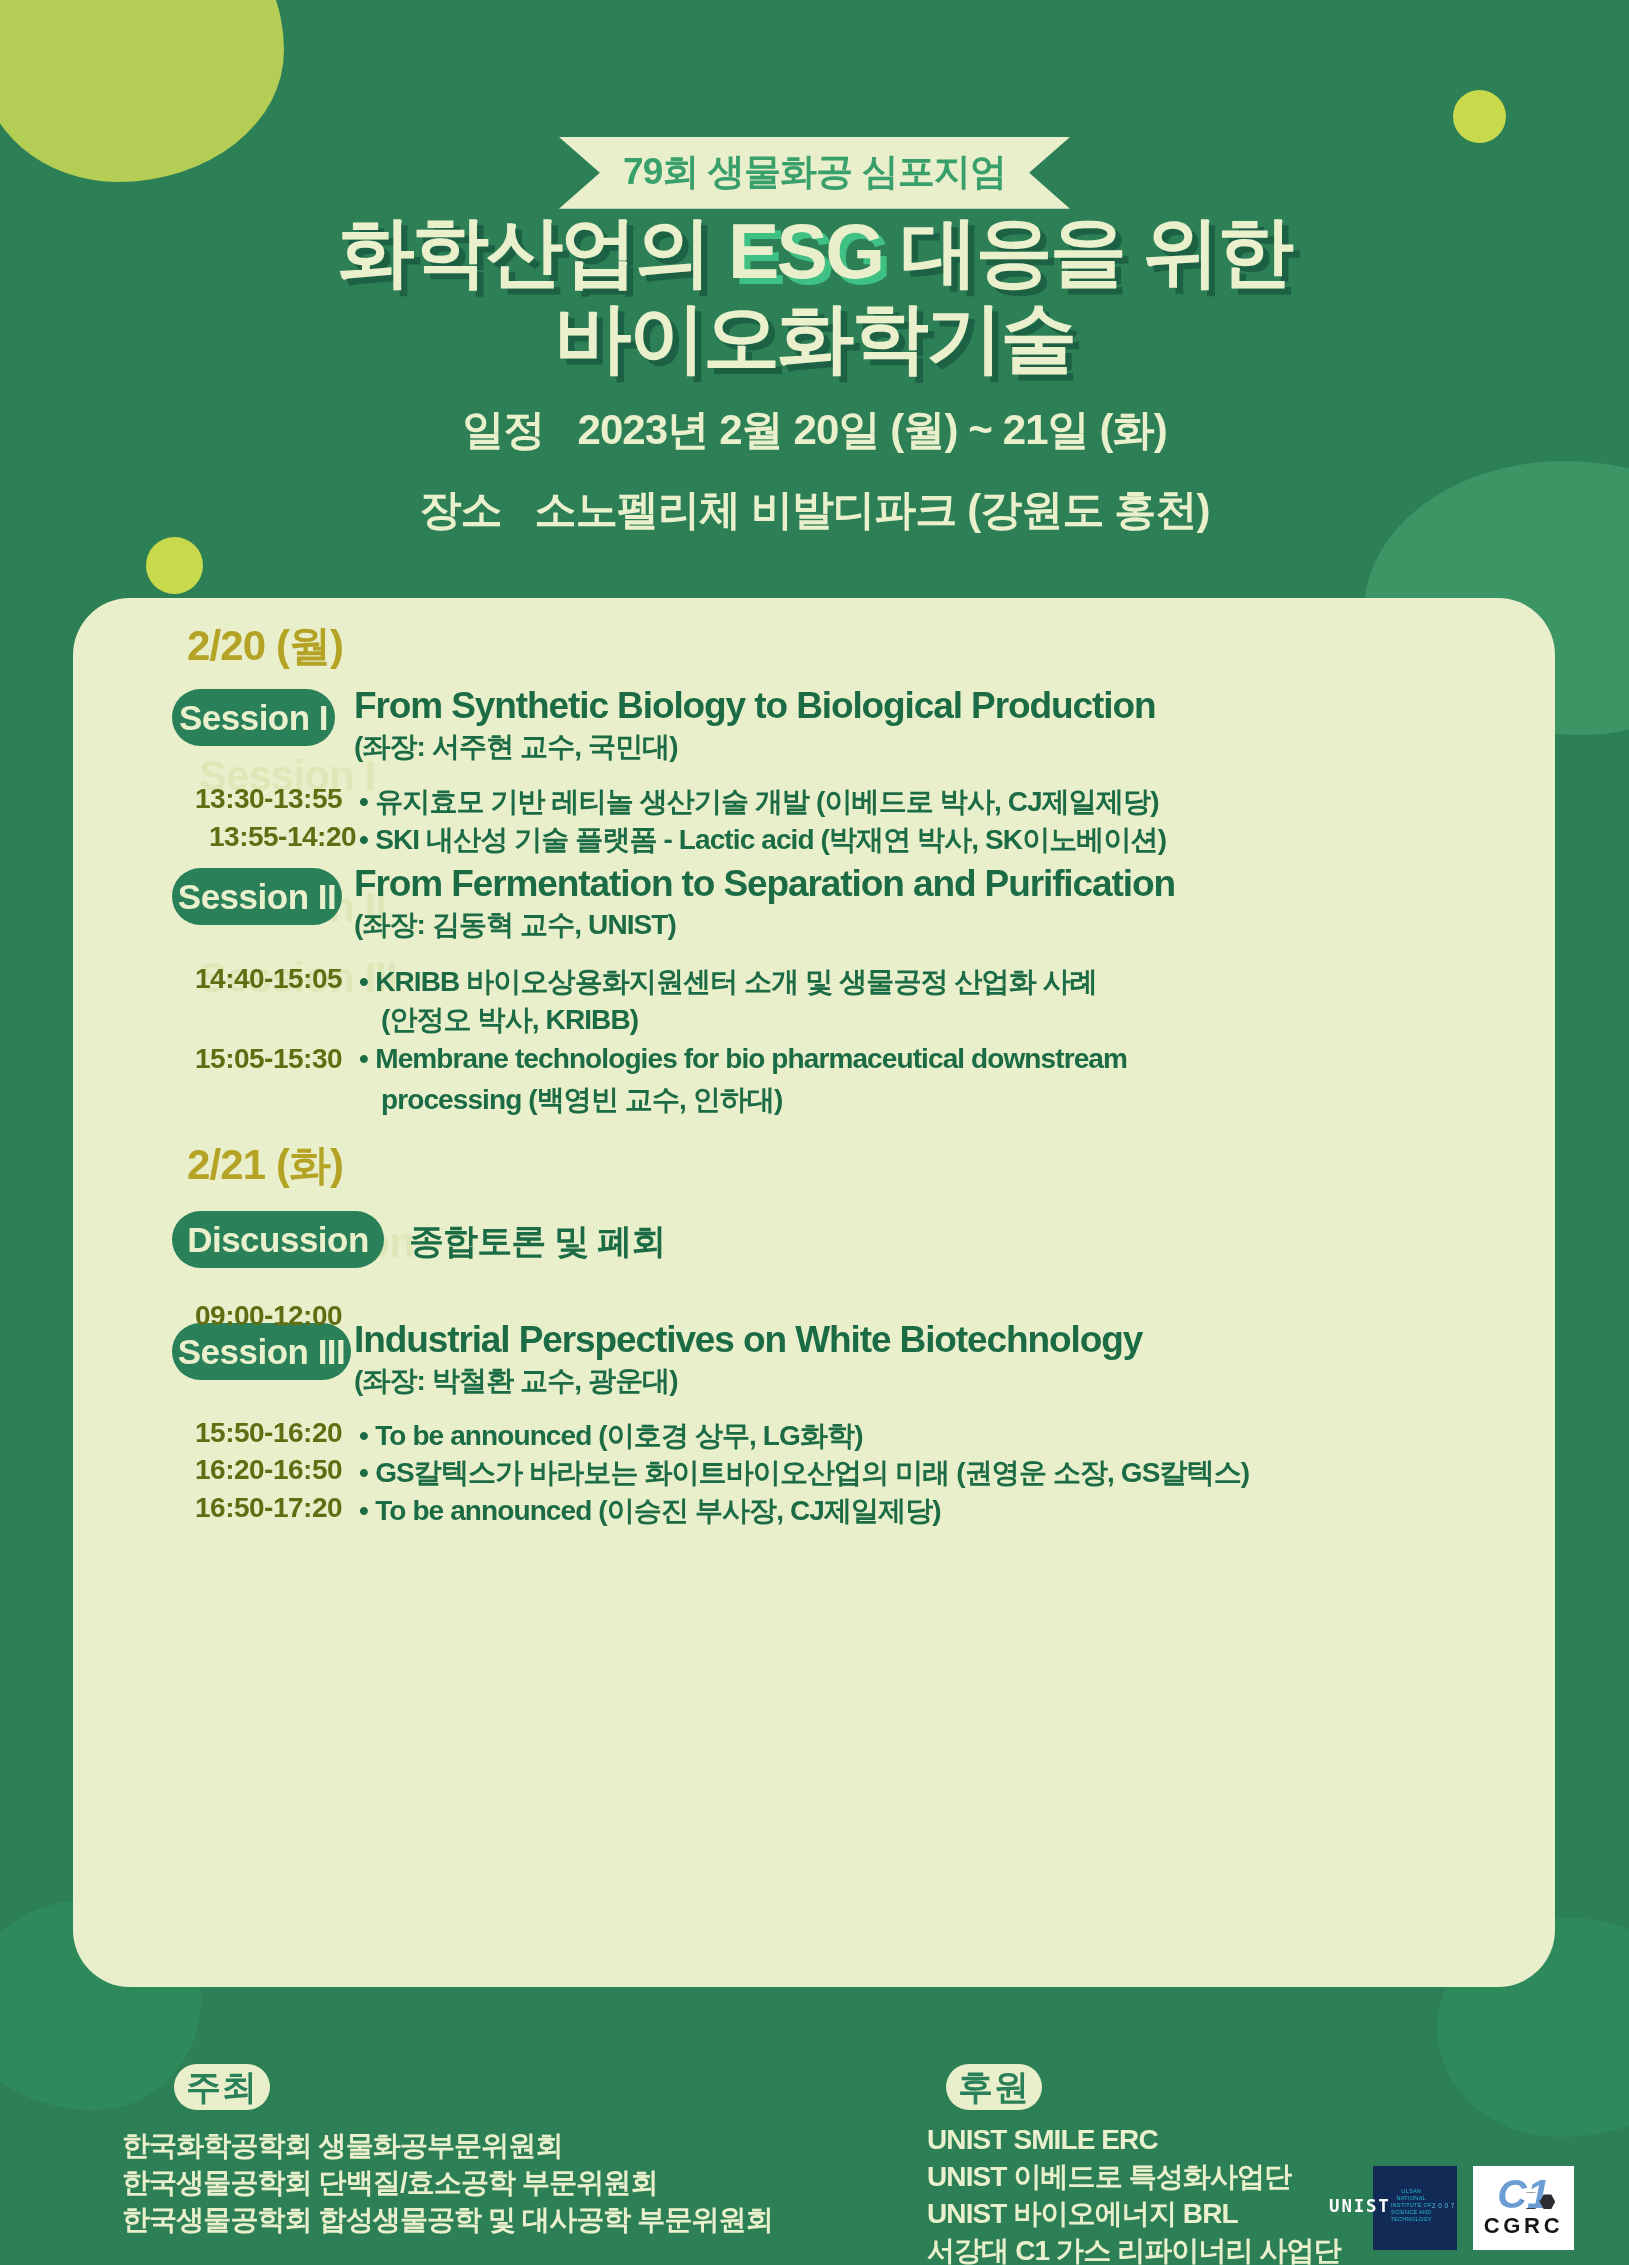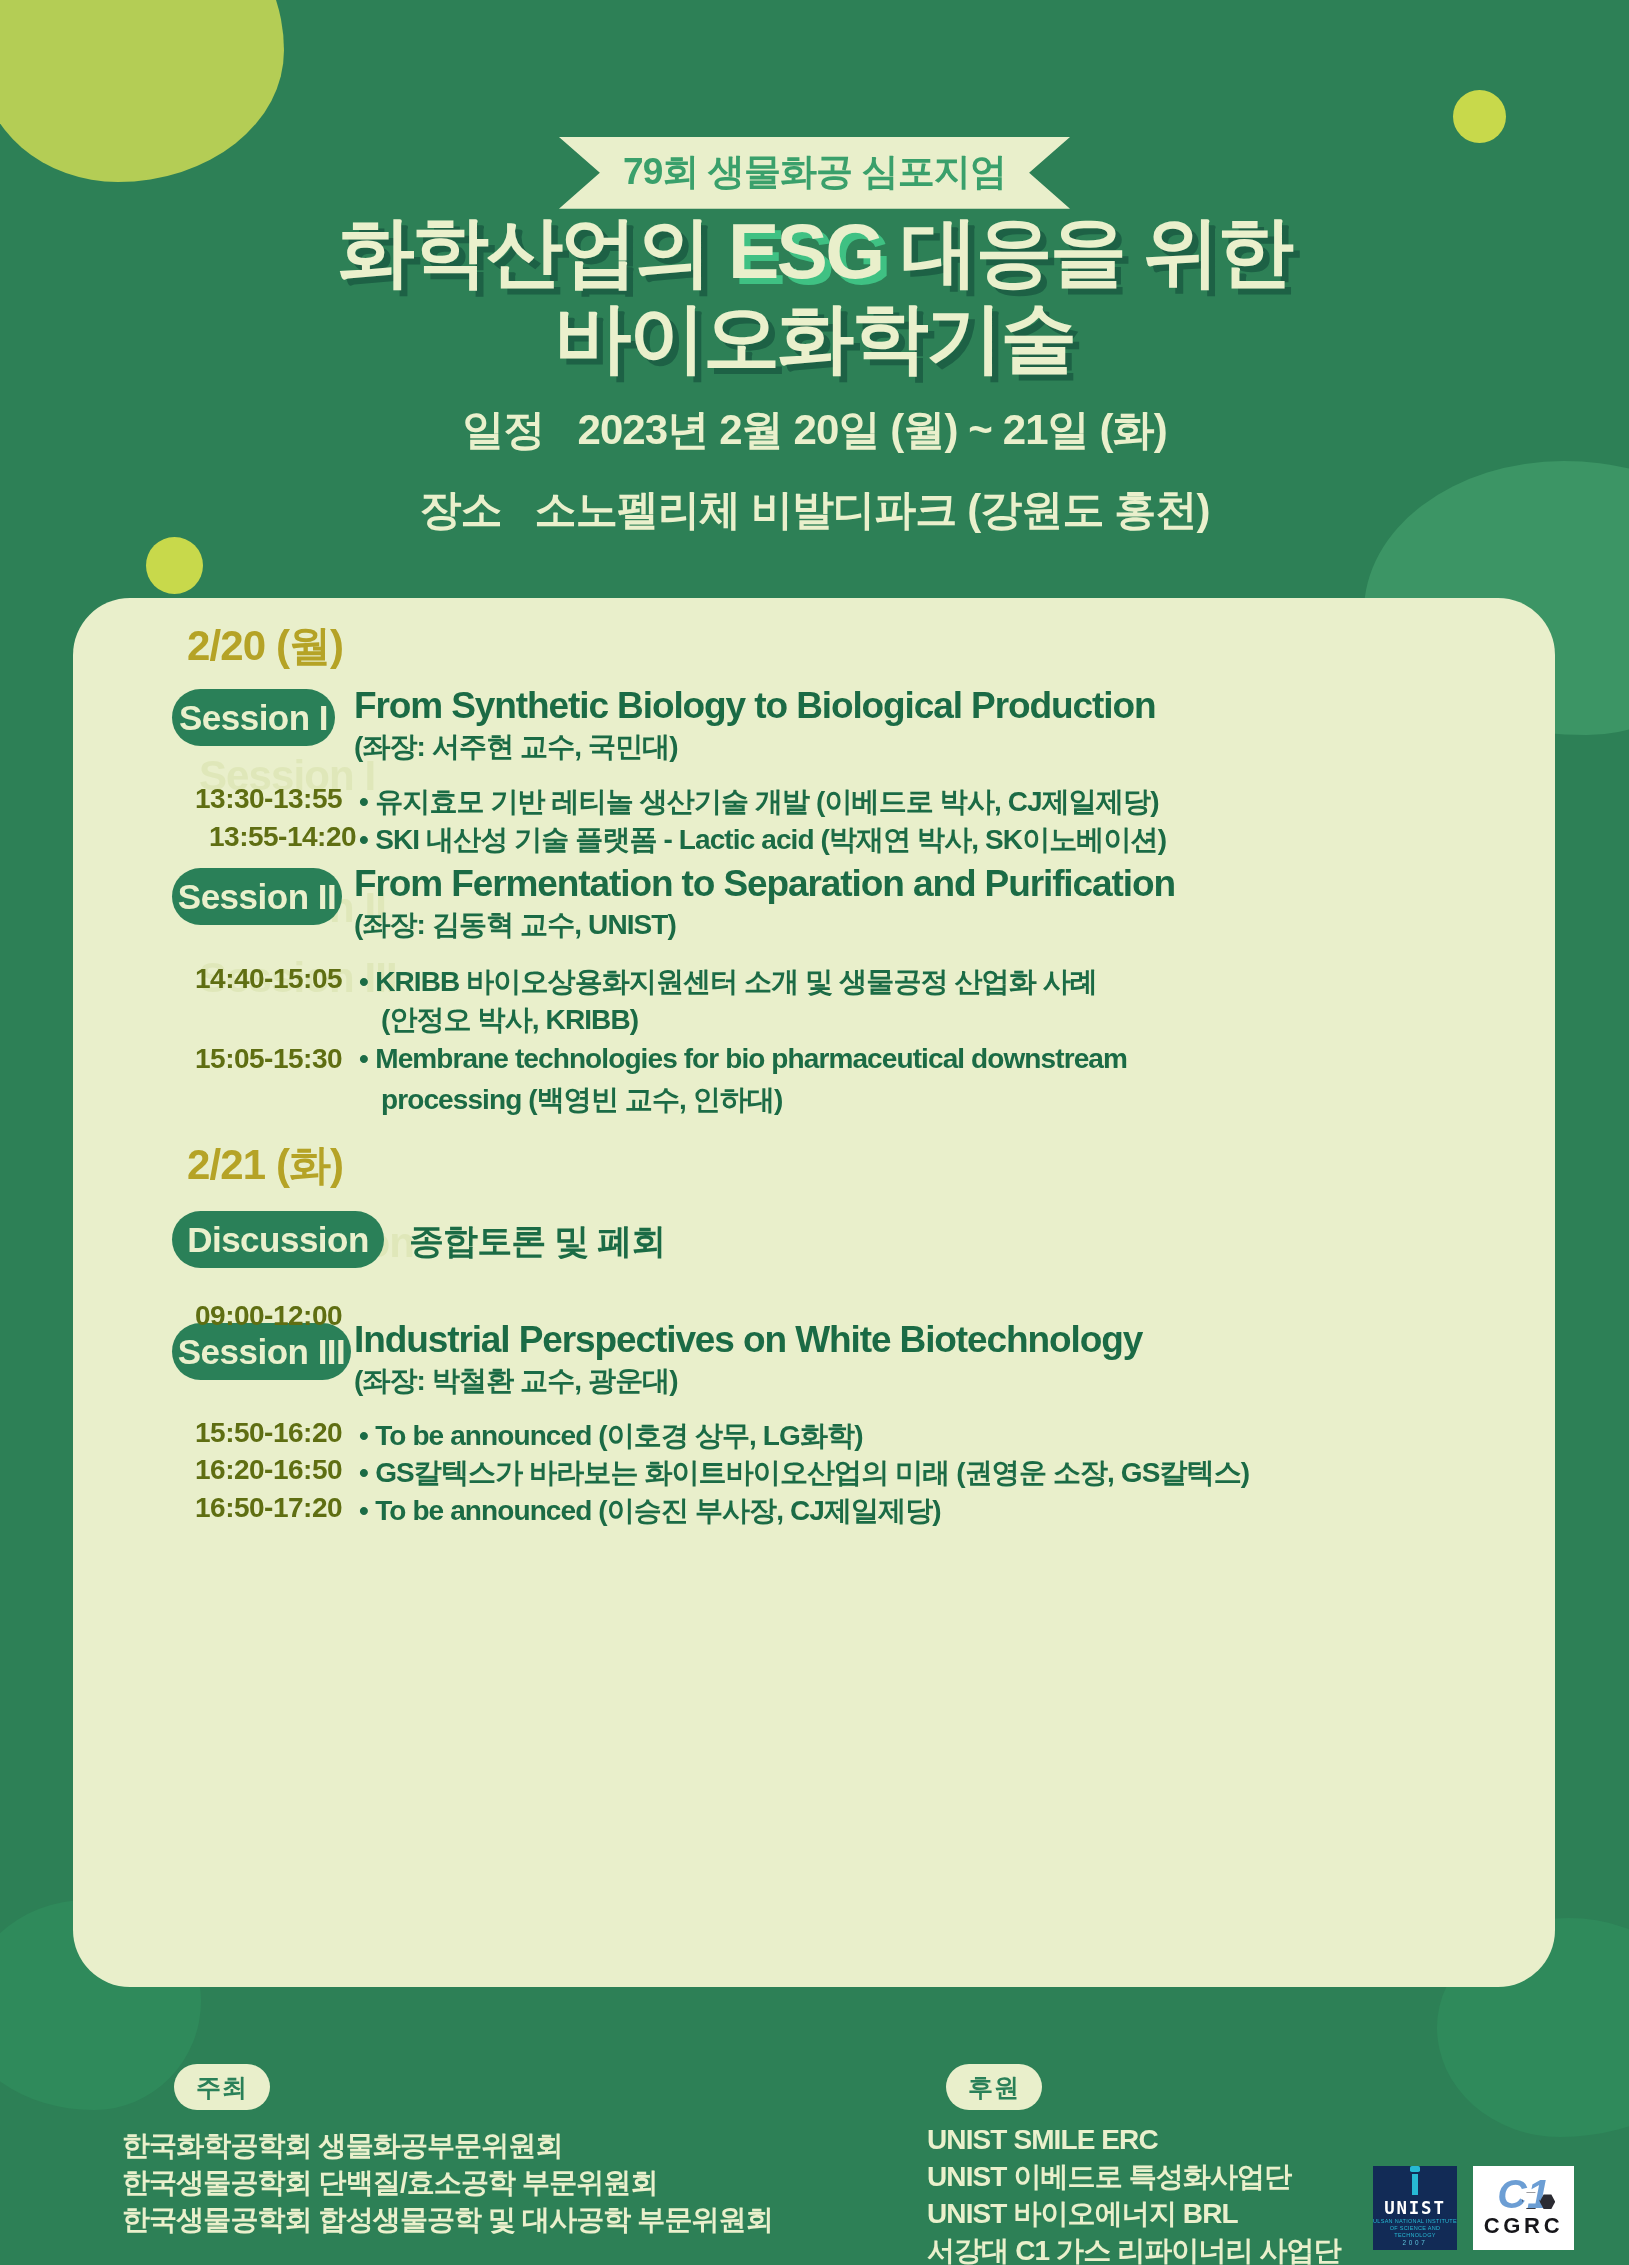--- a/index.html
+++ b/index.html
@@ -113,28 +113,28 @@
   .talk .bul{margin-right:7.3px;}
   .talk.cont{white-space:nowrap;}
   .disc-text{
     position:absolute;color:#1b6b45;font-weight:bold;font-size:35px;letter-spacing:-0.9px;
   }
 
   
   .foot{position:absolute;color:#eaf0cc;}
   .foot-pill{
     background:#e9efcb;color:#2a8058;border-radius:31px;
-    font-weight:bold;font-size:25px;height:46px;width:96px;
+    font-weight:bold;font-size:35px;height:46px;width:96px;
     display:flex;align-items:center;justify-content:center;letter-spacing:0.9px;
   }
   .foot-list{font-weight:bold;font-size:28px;line-height:1.32;letter-spacing:-0.9px;}
 
   .logo-unist{
     position:absolute;right:172px;bottom:15.5px;width:84px;height:84px;
-    background:#122b56;display:flex;flex-direction:column;
+    background:#122b56;display:flex;flex-direction:row;
     align-items:center;justify-content:flex-end;padding-bottom:3.7px;box-sizing:border-box;
   }
   .logo-unist .spark{width:10px;height:10px;background:#27b9d4;border-radius:1.8px;margin-bottom:1.8px;}
   .logo-unist .bar{width:6.4px;height:31px;background:#27b9d4;margin-bottom:3.7px;}
   .logo-unist .wm{color:#fff;font-size:17.4px;font-weight:bold;letter-spacing:1.8px;font-family:"DejaVu Sans Mono",monospace;}
   .logo-unist .sub{color:#27b9d4;font-size:5.5px;text-align:center;line-height:1.25;letter-spacing:0.3px;}
   .logo-unist .yr{color:#5fc6dd;font-size:6.4px;letter-spacing:2.7px;}
 
   .logo-c1{
     position:absolute;right:55px;bottom:15.5px;width:101px;height:84px;

